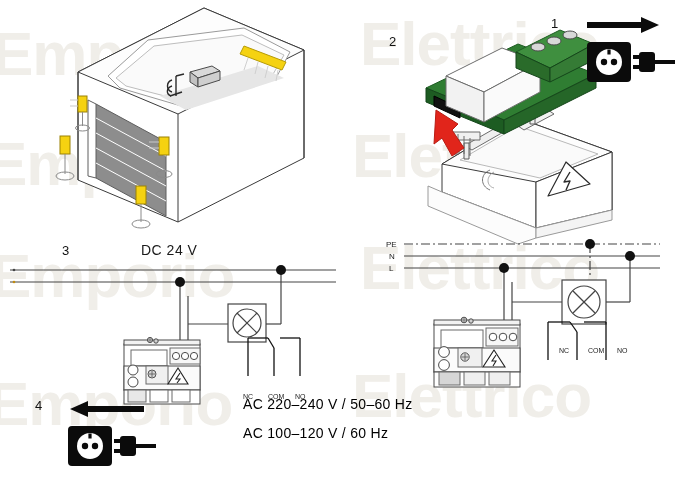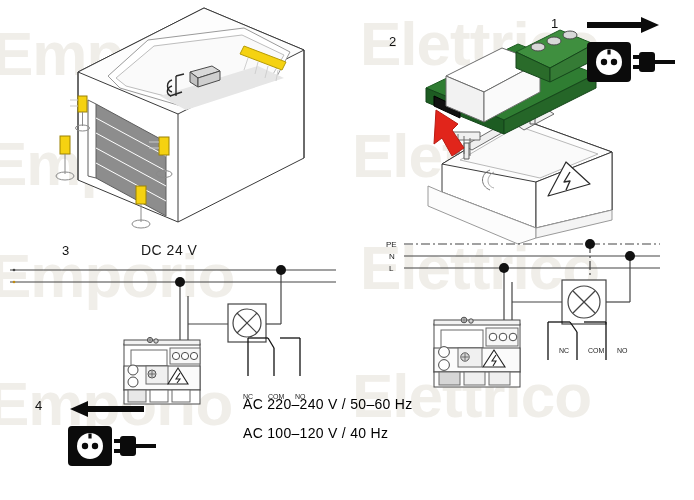--- a/index.html
+++ b/index.html
@@ -382,16 +382,16 @@
       </g>
       <g fill="#0b0b0b">
         <rect x="60" y="40" width="16" height="20" rx="3"></rect>
         <rect x="54" y="43" width="7" height="4"></rect>
         <rect x="54" y="53" width="7" height="4"></rect>
         <rect x="76" y="48" width="20" height="4"></rect>
       </g>
     </svg>
 
     <div class="voltline" style="left:213px;top:396px;">AC 220–240 V / 50–60 Hz</div>
-    <div class="voltline" style="left:213px;top:425px;">AC 100–120 V / 40 Hz</div>
+    <div class="voltline" style="left:213px;top:425px;">AC 100–120 V / 60 Hz</div>
   </div>
 
 </div>
 
 </body></html>

